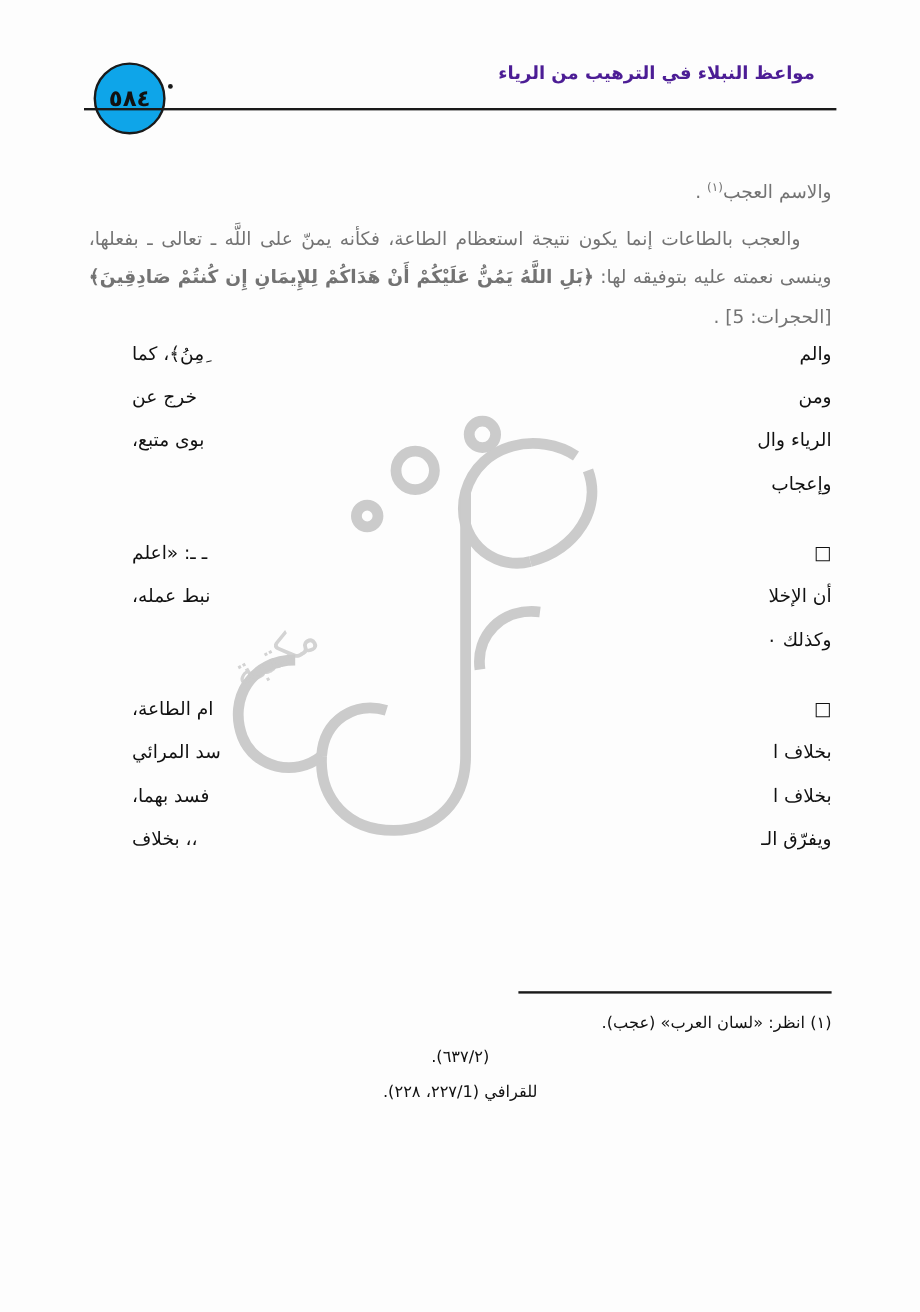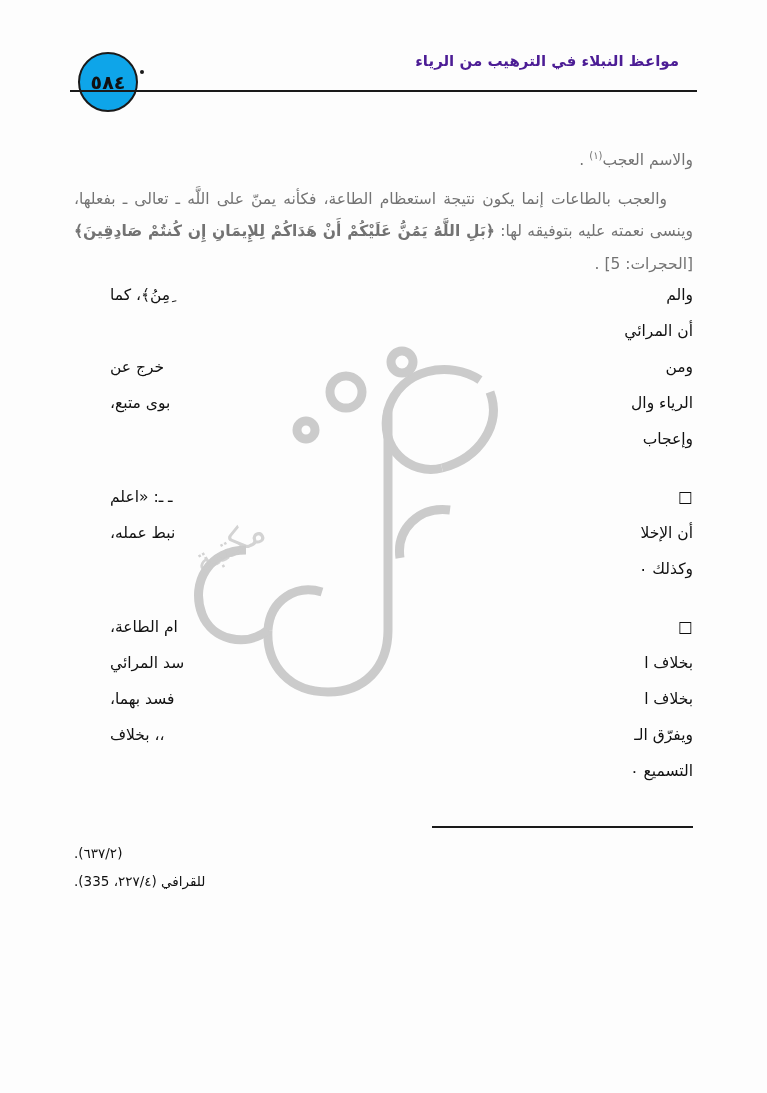--- a/index.html
+++ b/index.html
@@ -165,21 +165,21 @@
     right: 74px;
     font-size: 13.5px;
     line-height: 1.95;
     color: #111111;
   }
   .fn-line {
     margin: 0 0 2px 0;
     text-align: justify;
   }
   .fn-line.cont {
-    text-align: left;
+    text-align: center;
   }
 </style>
 </head>
 <body>
 
 <div class="page">
 
   <div class="header">
     <div class="header-title">مواعظ النبلاء في الترهيب من الرياء</div>
     <div class="page-number-wrap">
@@ -197,24 +197,20 @@
       <span>والعجب بالطاعات إنما يكون نتيجة استعظام الطاعة، فكأنه يمنّ على اللَّه ـ تعالى ـ بفعلها، وينسى نعمته عليه بتوفيقه لها: </span><span class="quran">﴿بَلِ اللَّهُ يَمُنُّ عَلَيْكُمْ أَنْ هَدَاكُمْ لِلإِيمَانِ إِن كُنتُمْ صَادِقِينَ﴾</span><span> [الحجرات: 5] .</span>
     </p>
   </div>
 
   <div class="faded-block">
     <div class="frag-row">
       <span class="frag-right">والم</span>
       <span class="frag-left">ِمِنُ﴾، كما</span>
     </div>
     <div class="frag-row">
-      <span class="frag-right">أن المرائي</span>
-      <span class="frag-left"></span>
-    </div>
-    <div class="frag-row">
       <span class="frag-right">ومن</span>
       <span class="frag-left">خرج عن</span>
     </div>
     <div class="frag-row">
       <span class="frag-right">الرياء وال</span>
       <span class="frag-left">بوى متبع،</span>
     </div>
     <div class="frag-row">
       <span class="frag-right">وإعجاب</span>
       <span class="frag-left"></span>
@@ -241,24 +237,20 @@
       <span class="frag-right">بخلاف ا</span>
       <span class="frag-left">سد المرائي</span>
     </div>
     <div class="frag-row">
       <span class="frag-right">بخلاف ا</span>
       <span class="frag-left">فسد بهما،</span>
     </div>
     <div class="frag-row">
       <span class="frag-right">ويفرّق الـ</span>
       <span class="frag-left">،، بخلاف</span>
-    </div>
-    <div class="frag-row">
-      <span class="frag-right">التسميع ٠</span>
-      <span class="frag-left"></span>
     </div>
   </div>
 
   <svg class="watermark" viewBox="0 0 420 510">
     <g fill="none" stroke="#9a9a9a" stroke-width="9">
       <path d="M330 80 C300 60 250 68 238 110 C228 148 260 176 292 168"></path>
       <path d="M292 168 C330 158 352 124 340 92"></path>
       <path d="M238 110 L238 330 C238 368 214 392 178 392 C140 392 116 366 118 330"></path>
       <path d="M118 330 C120 300 146 284 172 292"></path>
       <circle cx="196" cy="92" r="16"></circle>
@@ -267,17 +259,18 @@
       <path d="M96 250 C60 250 40 282 52 314 C62 340 96 348 118 330"></path>
       <path d="M300 210 C268 206 246 230 250 258"></path>
     </g>
     <g fill="#9a9a9a" opacity="0.85">
       <text x="118" y="238" font-family="'DejaVu Sans', sans-serif" font-size="34" transform="rotate(-28 118 238)">مكتبة</text>
     </g>
   </svg>
 
   <div class="footnote-rule"></div>
   <div class="footnotes">
+    <p class="fn-line">(١) انظر: «لسان العرب» (عجب).</p>
     <p class="fn-line cont">(٦٣٧/٢).</p>
-    <p class="fn-line cont">للقرافي (٢٢٧/٤، 335).</p>
+    <p class="fn-line cont">للقرافي (٢٢٧/1، ٢٢٨).</p>
   </div>
 
 </div>
 
 </body></html>

